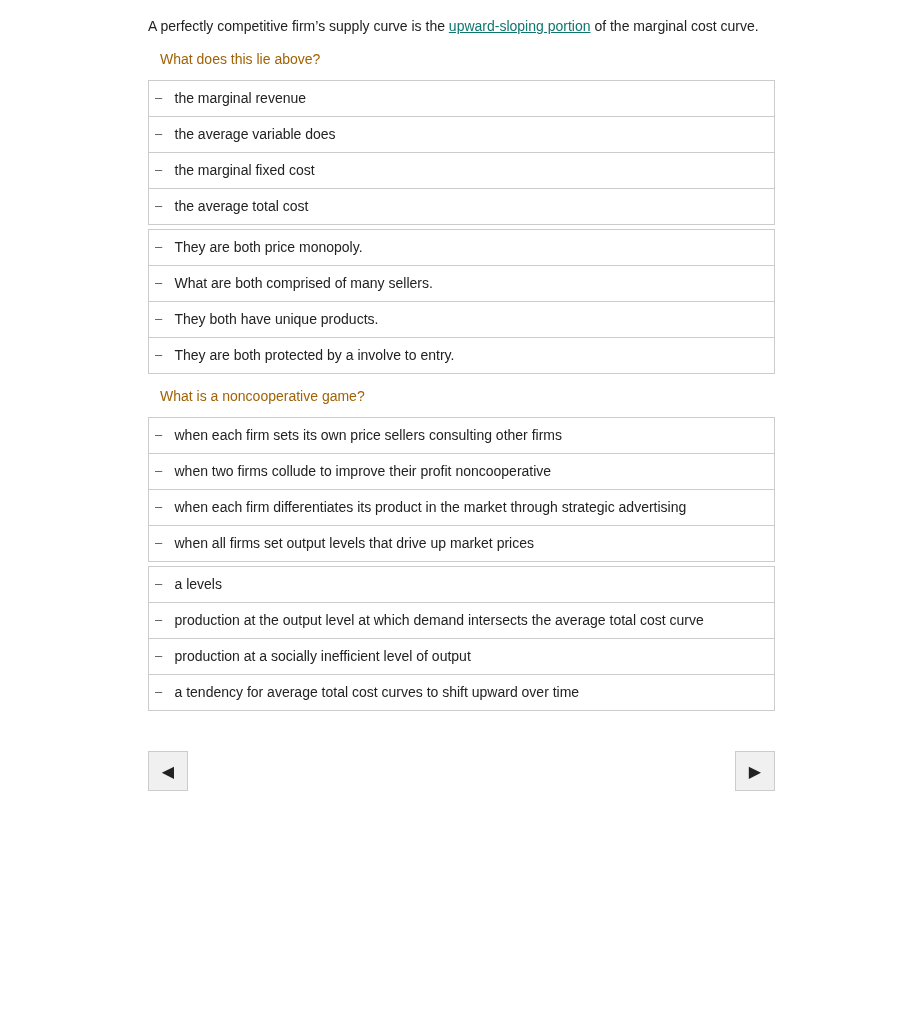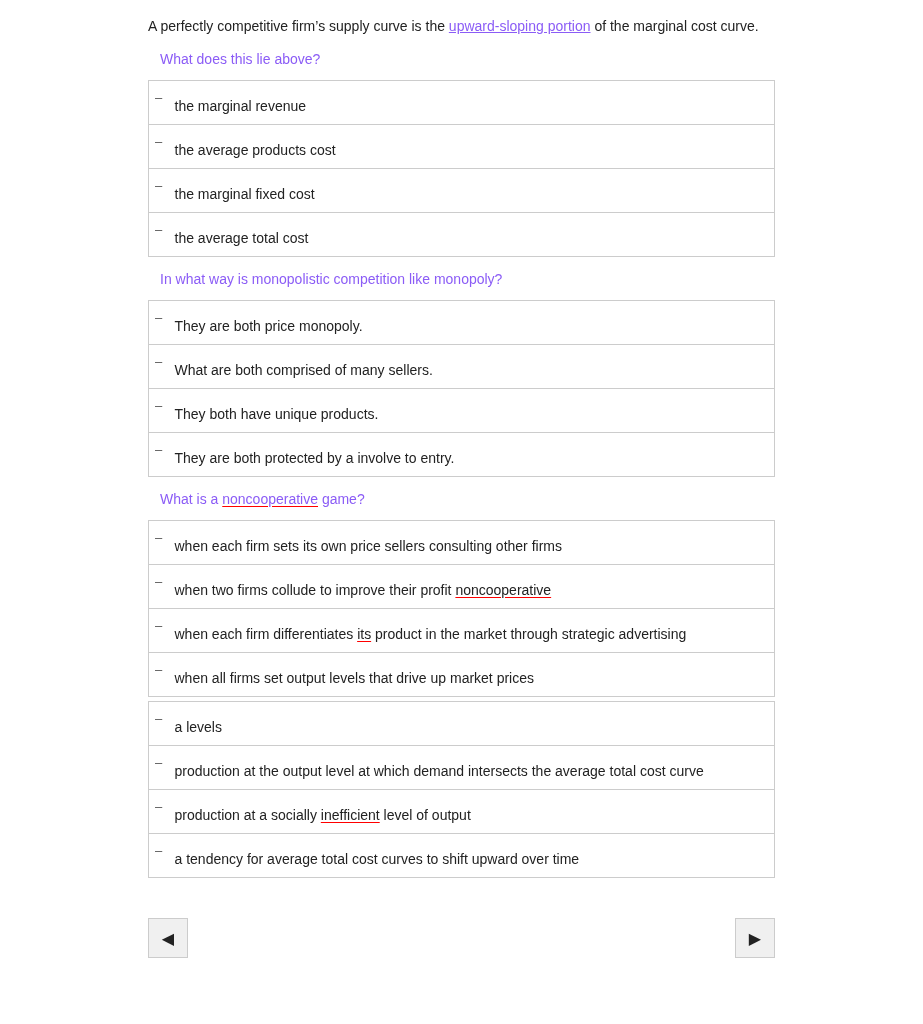--- a/index.html
+++ b/index.html
@@ -18,27 +18,26 @@
     }
     .page-content {
       padding: 0 0 0 0;
       position: relative;
     }
     .intro-text {
       padding: 8px 148px 4px 148px;
       line-height: 1.5;
     }
     .question-text {
-      color: #8b5cf6;
+      color: #a16207;
       font-size: 14px;
       padding: 8px 148px 6px 160px;
       line-height: 1.5;
     }
     .underline-red {
-      text-decoration: underline;
       text-decoration-color: red;
       text-underline-offset: 2px;
     }
     .bottom-nav {
       display: flex;
       justify-content: space-between;
       padding: 20px 148px;
       margin-top: 20px;
     }
     .nav-btn {
@@ -54,37 +53,37 @@
     }
     .options-table-wrapper {
       margin: 4px 148px 4px 148px;
     }
     .opt-table {
       border-collapse: collapse;
       width: 100%;
     }
     .opt-table tr td {
       border: 1px solid #ccc;
-      padding: 15px 10px 7px 10px;
+      padding: 7px 10px 7px 10px;
       line-height: 1.5;
     }
     .opt-table tr td.marker {
       width: 20px;
       border-right: none;
       padding: 7px 0 7px 6px;
       vertical-align: top;
       color: #555;
       font-size: 13px;
     }
     .opt-table tr td.content {
       border-left: none;
       padding-left: 6px;
     }
     .intro-span-link {
-      color: #8b5cf6;
+      color: #0f766e;
       text-decoration: underline;
     }
   </style>
 </head>
 <body>
 
 <div class="page-content">
 
   <div class="intro-text">
     <span>A perfectly competitive firm’s supply curve is the <span class="intro-span-link">upward-sloping portion</span> of the marginal cost curve.</span>
@@ -95,37 +94,34 @@
   </div>
   <div class="options-table-wrapper">
     <table class="opt-table">
       <tbody>
         <tr>
           <td class="marker">–</td>
           <td class="content">the marginal revenue</td>
         </tr>
         <tr>
           <td class="marker">–</td>
-          <td class="content">the average products cost</td>
+          <td class="content">the average variable does</td>
         </tr>
         <tr>
           <td class="marker">–</td>
           <td class="content">the marginal fixed cost</td>
         </tr>
         <tr>
           <td class="marker">–</td>
           <td class="content">the average total cost</td>
         </tr>
       </tbody>
     </table>
   </div>
 
-  <div class="question-text">
-    <span>In what way is monopolistic competition like monopoly?</span>
-  </div>
   <div class="options-table-wrapper">
     <table class="opt-table">
       <tbody>
         <tr>
           <td class="marker">–</td>
           <td class="content">They are both price monopoly.</td>
         </tr>
         <tr>
           <td class="marker">–</td>
           <td class="content">What are both comprised of many sellers.</td>

